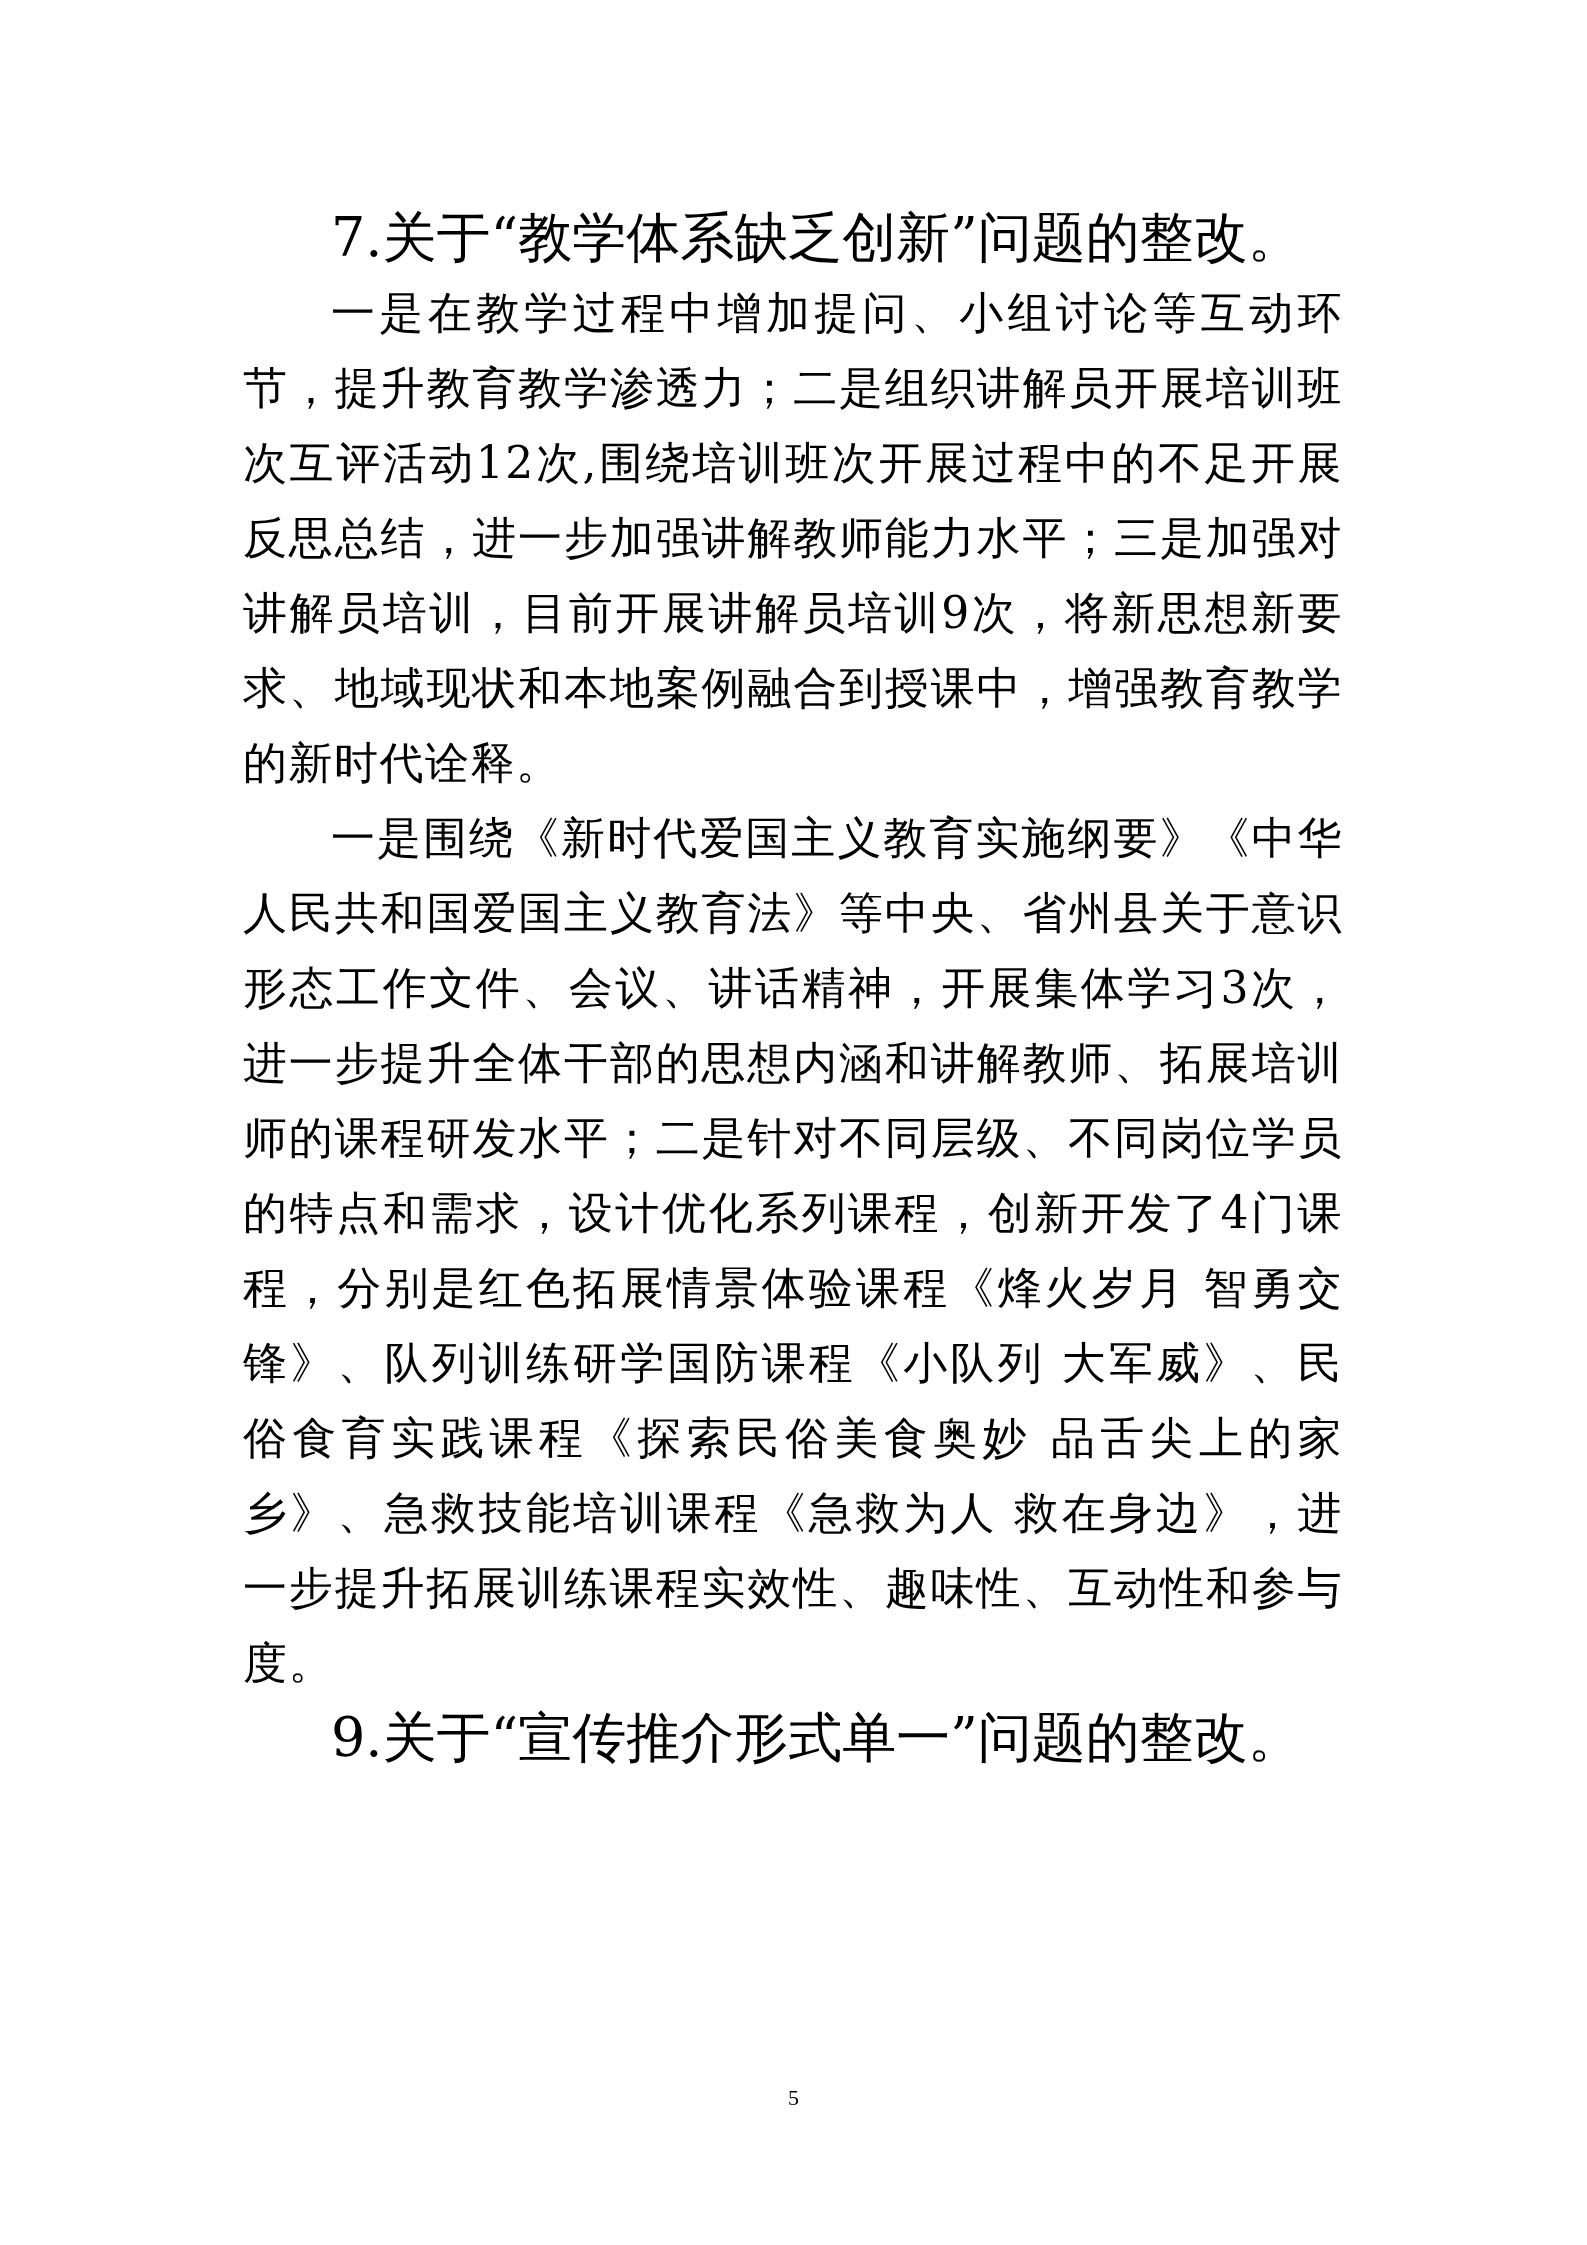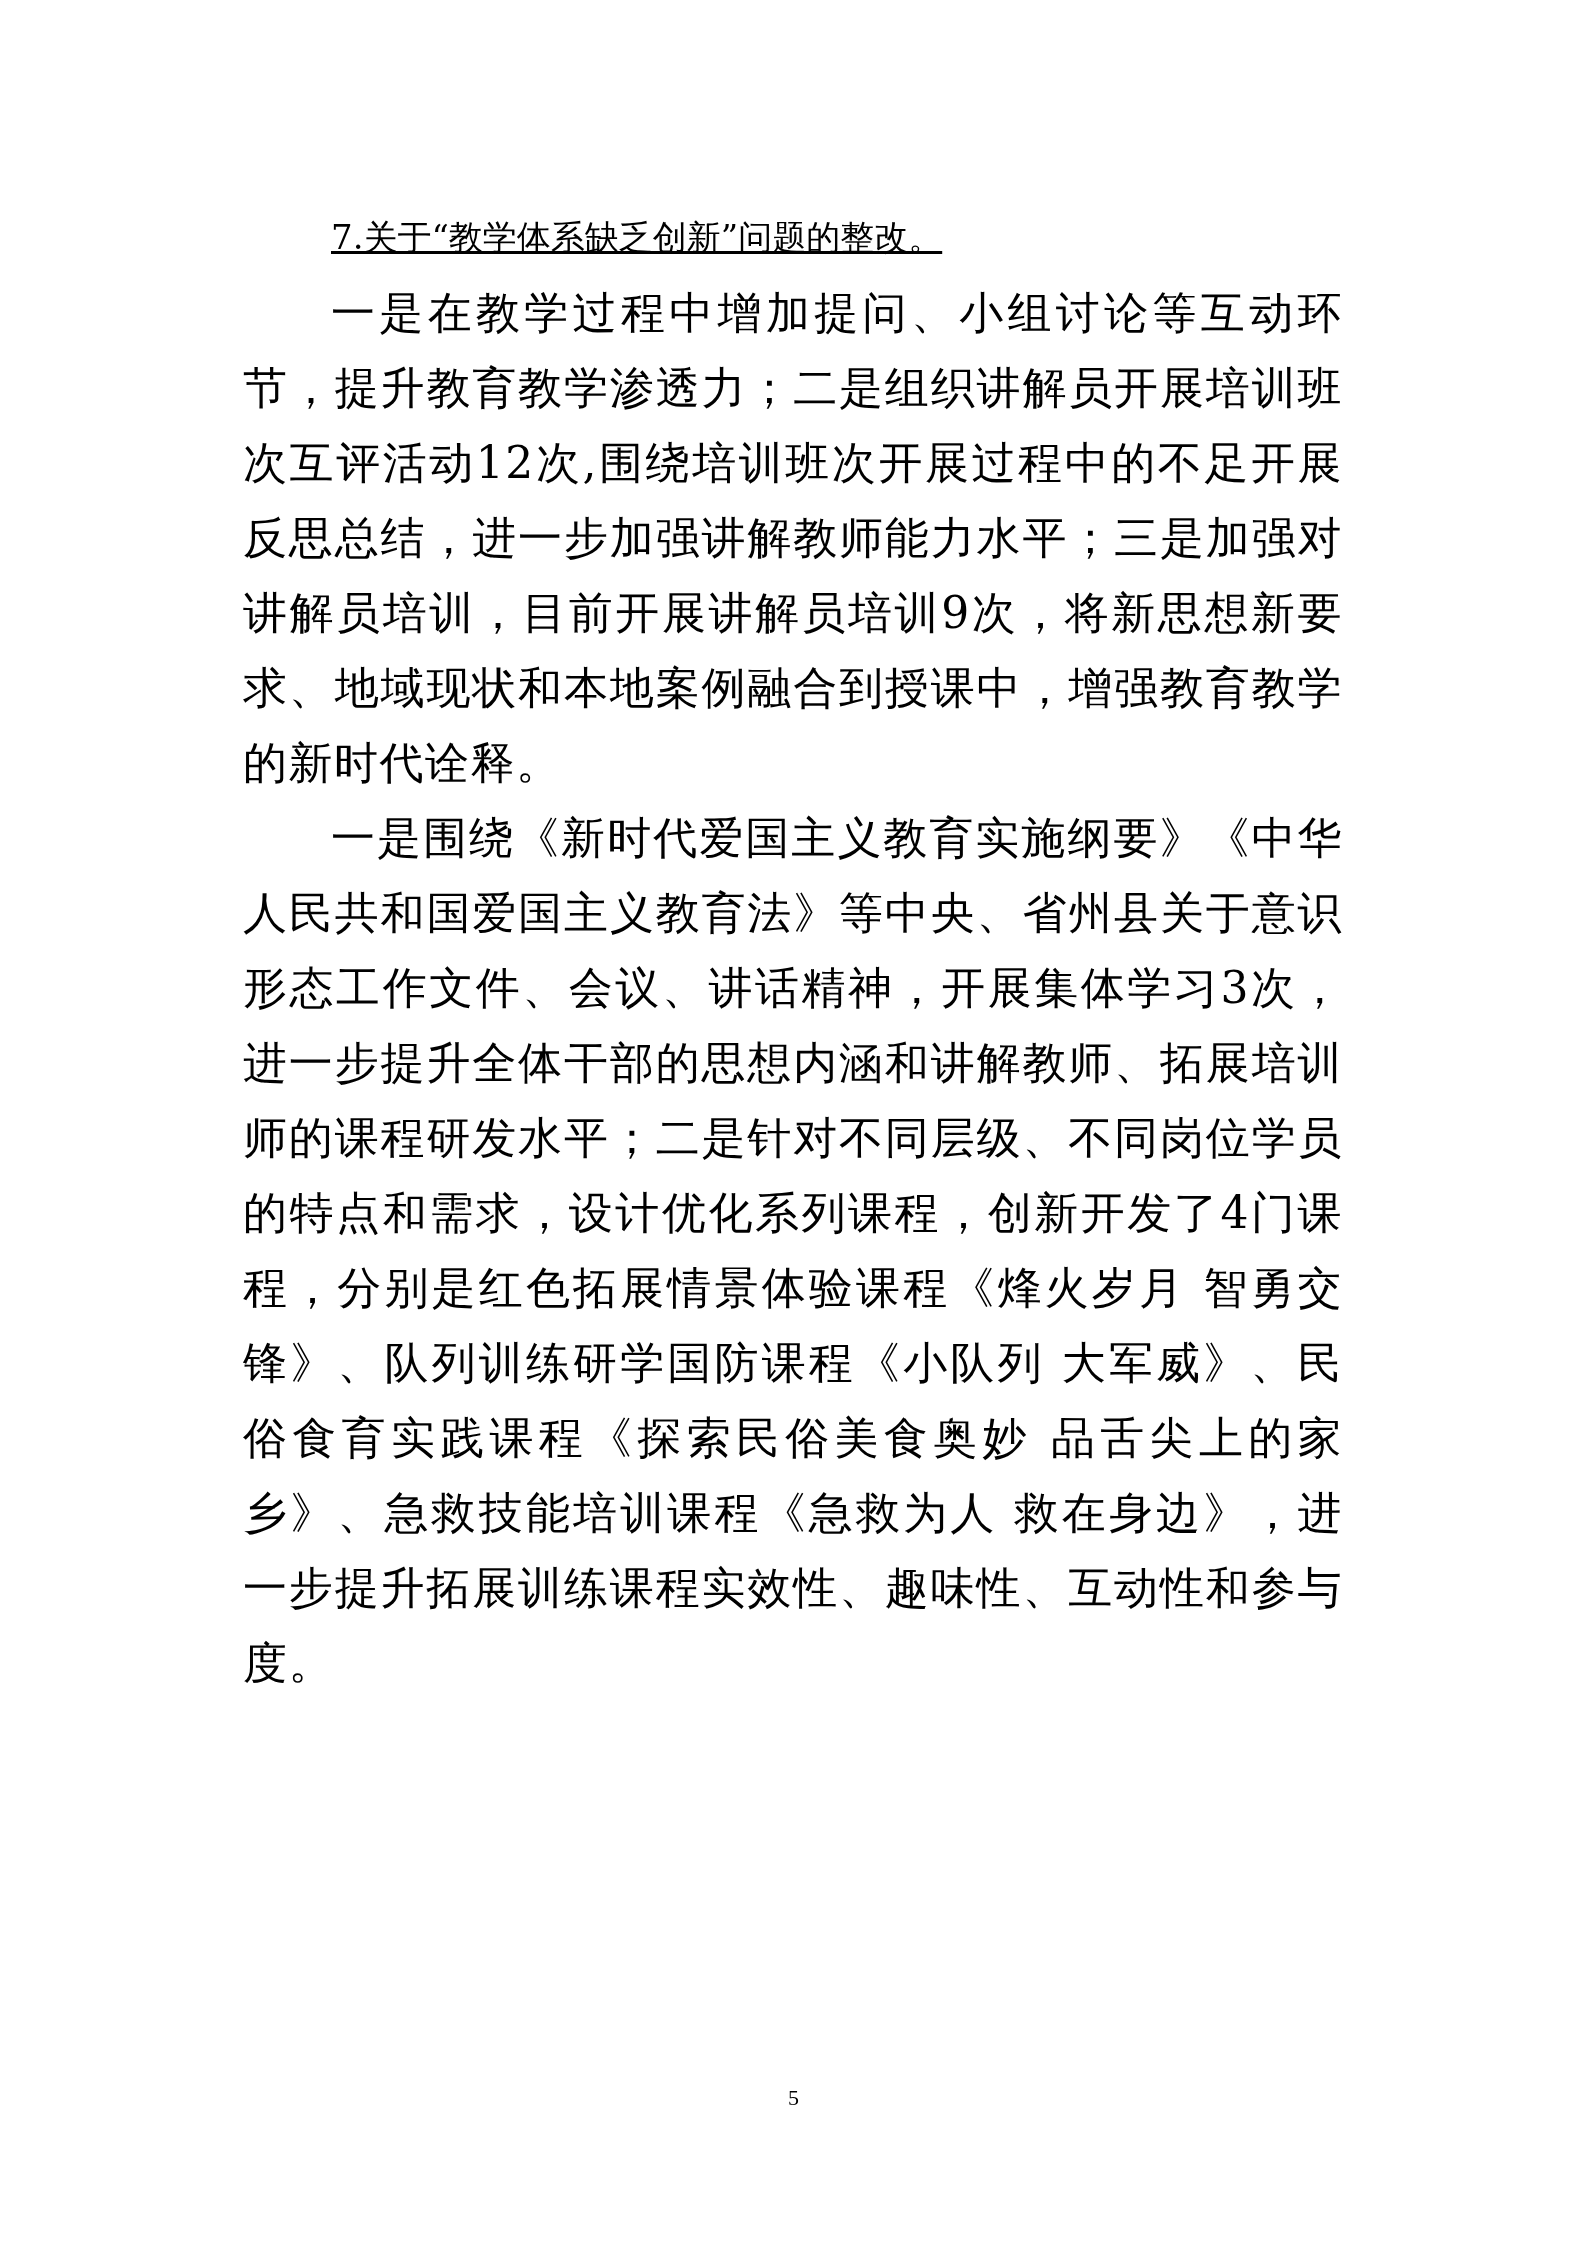--- a/index.html
+++ b/index.html
@@ -26,25 +26,24 @@
       font-size: 44px;
       line-height: 75px;
       text-align: justify;
       text-align-last: left;
       text-indent: 88px;
       letter-spacing: 1.5px;
       word-break: break-all;
     }
     .heading {
       margin: 0;
-      font-size: 34px;
+      font-size: 54px;
       line-height: 75px;
       text-indent: 88px;
       letter-spacing: 0px;
-      text-decoration: underline;
     }
     .page-number {
       position: absolute;
       left: 0;
       width: 1587px;
       top: 2085px;
       text-align: center;
       font-family: "Liberation Serif", serif;
       font-size: 22px;
       color: #000000;
@@ -55,16 +54,17 @@
 
 <div class="page">
   <section>
     <p class="heading">7.关于“教学体系缺乏创新”问题的整改。</p>
     <p class="para">一是在教学过程中增加提问、小组讨论等互动环节，提升教育教学渗透力；二是组织讲解员开展培训班次互评活动12次,围绕培训班次开展过程中的不足开展反思总结，进一步加强讲解教师能力水平；三是加强对讲解员培训，目前开展讲解员培训9次，将新思想新要求、地域现状和本地案例融合到授课中，增强教育教学的新时代诠释。</p>
   </section>
   <section>
     <p class="para">一是围绕《新时代爱国主义教育实施纲要》《中华人民共和国爱国主义教育法》等中央、省州县关于意识形态工作文件、会议、讲话精神，开展集体学习3次，进一步提升全体干部的思想内涵和讲解教师、拓展培训师的课程研发水平；二是针对不同层级、不同岗位学员的特点和需求，设计优化系列课程，创新开发了4门课程，分别是红色拓展情景体验课程《烽火岁月 智勇交锋》、队列训练研学国防课程《小队列 大军威》、民俗食育实践课程《探索民俗美食奥妙 品舌尖上的家乡》、急救技能培训课程《急救为人 救在身边》，进一步提升拓展训练课程实效性、趣味性、互动性和参与度。</p>
   </section>
   <section>
+    <p class="heading">9.关于“宣传推介形式单一”问题的整改。</p>
   </section>
 </div>
 
 <div class="page-number">5</div>
 
 </body></html>

